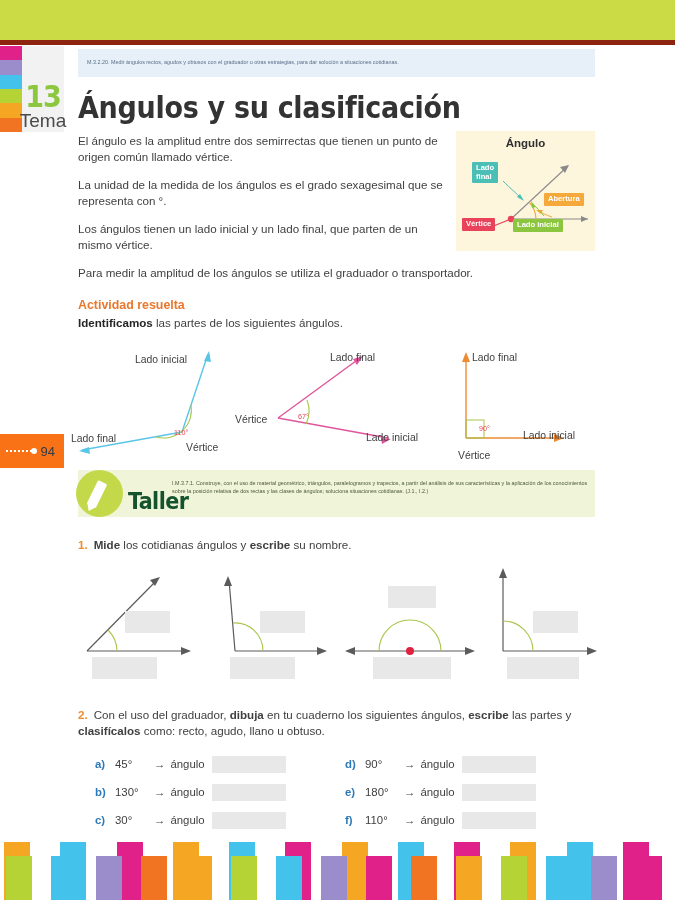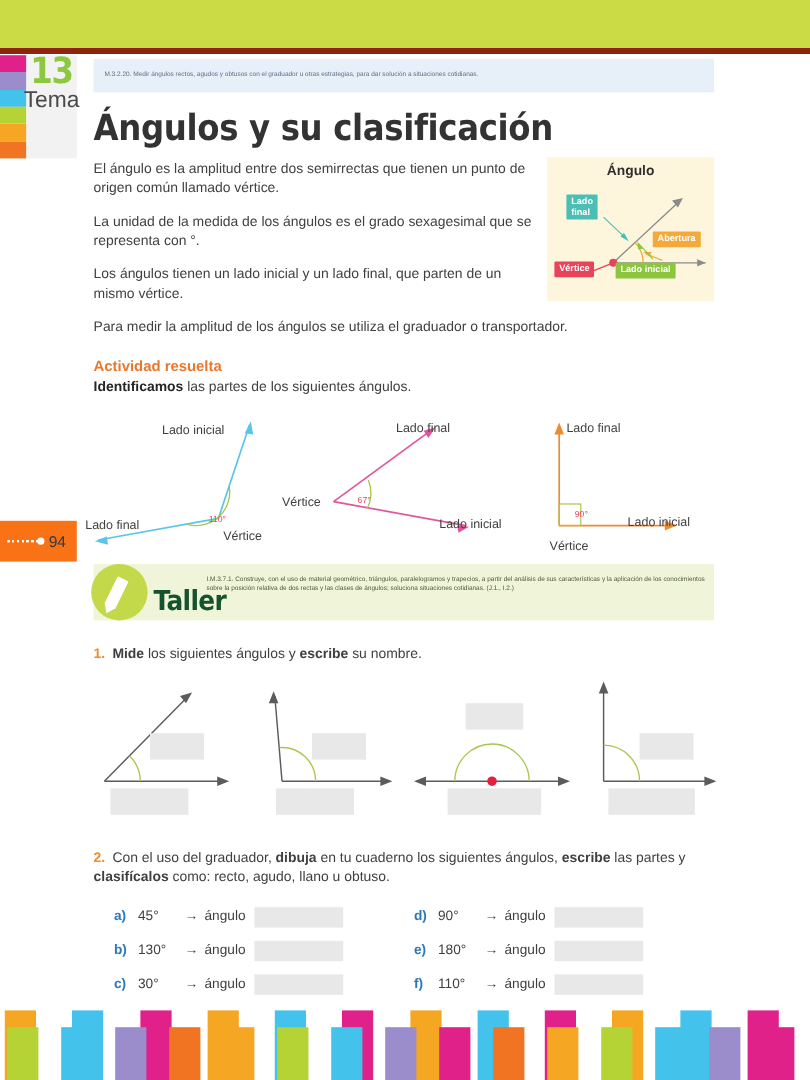--- a/index.html
+++ b/index.html
@@ -33,21 +33,21 @@
     position: absolute; left: 0; top: 46px;
     width: 22px; height: 86px;
     display: flex; flex-direction: column;
   }
   .tema-stripes span { flex: 1 1 0; display: block; }
   .tema-badge {
     position: absolute; left: 22px; top: 46px;
     width: 42px; height: 86px;
     background: #f2f2f2;
     display: flex; flex-direction: column;
-    align-items: center; justify-content: flex-start;
+    align-items: center; justify-content: flex-end;
   }
   .tema-num {
     font-family: "DejaVu Sans Condensed", "Liberation Sans", sans-serif;
     font-size: 30px; font-weight: bold;
     color: #8dc63f; line-height: 0.9;
     letter-spacing: -1px;
   }
   .tema-word {
     font-size: 19px; color: #4a4a4a;
     line-height: 1.1; margin-top: 1px;
@@ -364,21 +364,21 @@
   <div class="fig-angle" style="left:409px; top:84px;">90°</div>
 </div>
 
 <div class="taller-band"></div>
 <div class="taller-circle"></div>
 <div class="pencil"></div>
 <div class="taller-word">Taller</div>
 <div class="taller-text">I.M.3.7.1. Construye, con el uso de material geométrico, triángulos, paralelogramos y trapecios, a partir del análisis de sus características y la aplicación de los conocimientos sobre la posición relativa de dos rectas y las clases de ángulos; soluciona situaciones cotidianas. (J.1., I.2.)</div>
 
 <div class="ex1-head">
-  <span class="ex-num">1.</span><b>Mide</b><span> los siguientes ángulos y </span><b>escribe</b><span> su nombre.</span>
+  <span class="ex-num">1.</span><b>Mide</b><span> los cotidianas ángulos y </span><b>escribe</b><span> su nombre.</span>
 </div>
 
 <div class="ex1-figs">
 
   <svg width="130" height="130" style="position:absolute;left:5px;top:0;">
     <line x1="12" y1="93" x2="112" y2="93" stroke="#5b5b5b" stroke-width="1.2"></line>
     <polygon points="116,93 106,89 106,97" fill="#5b5b5b"></polygon>
     <line x1="12" y1="93" x2="82" y2="22" stroke="#5b5b5b" stroke-width="1.2"></line>
     <polygon points="85,19 75,22 80,28" fill="#5b5b5b"></polygon>
     <path d="M 42 93 A 30 30 0 0 0 33 72" stroke="#a8c64b" stroke-width="1.1" fill="none"></path>

